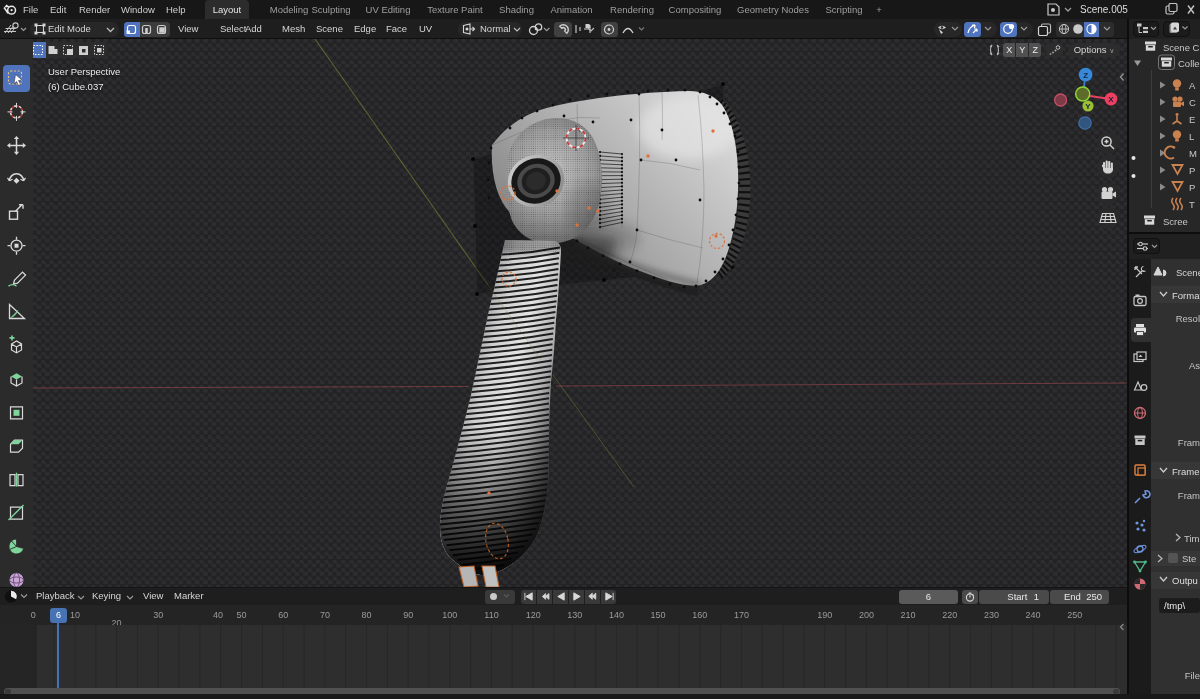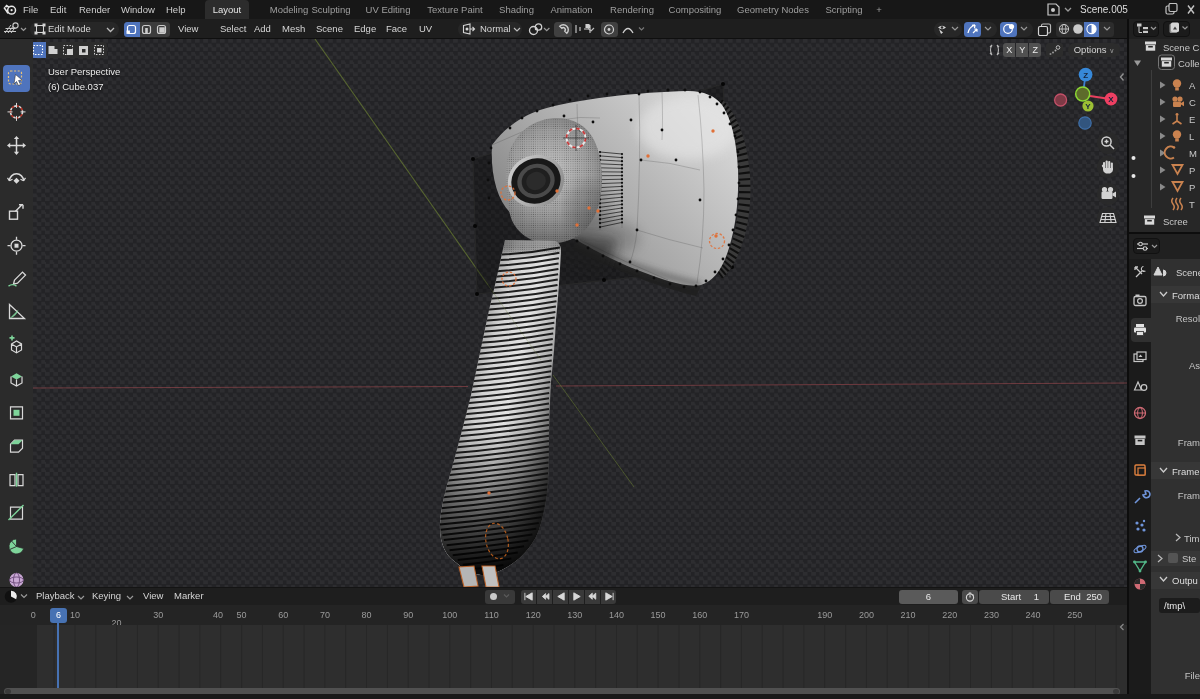--- a/index.html
+++ b/index.html
@@ -87,21 +87,21 @@
     <svg class="abs" style="left:126px;top:4.5px" width="43" height="11" viewBox="0 0 43 11">
 <rect x="1.5" y="1.5" width="8" height="8" rx="2" fill="none" stroke="#fff" stroke-width="1.2"></rect>
       <rect x="0.5" y="6.5" width="3.4" height="3.4" fill="#fff"></rect>
 <rect x="16.5" y="1.5" width="8" height="8" rx="2" fill="none" stroke="#ccc" stroke-width="1.2"></rect>
       <rect x="19.2" y="4" width="2.6" height="6" fill="#ccc"></rect>
 <rect x="31.5" y="1.5" width="8" height="8" rx="2" fill="none" stroke="#ccc" stroke-width="1.2"></rect>
       <rect x="33.3" y="3.3" width="5.5" height="5.5" fill="#ccc"></rect>
     </svg>
     <div class="menu2" style="left:178px">View</div>
     <div class="menu2" style="left:220px">Select</div>
-    <div class="menu2" style="left:254px">Add</div>
+    <div class="menu2" style="left:245px">Add</div>
     <div class="menu2" style="left:282px">Mesh</div>
     <div class="menu2" style="left:316px">Scene</div>
     <div class="menu2" style="left:354px">Edge</div>
     <div class="menu2" style="left:386px">Face</div>
     <div class="menu2" style="left:419px">UV</div>
     <div class="pill" style="left:458px;top:2.5px;width:64px;height:15px"></div>
     <svg class="abs" style="left:462px;top:4px" width="14" height="12" viewBox="0 0 14 12">
 <path d="M1.5,2.5 L8,1 L8,11 L1.5,9.5 Z" fill="none" stroke="#d5d5d5" stroke-width="1.1"></path>
 <circle cx="5" cy="6" r="1.5" fill="#d5d5d5"></circle>
       <path d="M8,6 h4 M10.5,4 l2,2 -2,2" stroke="#d5d5d5" stroke-width="1.1" fill="none"></path>
@@ -681,21 +681,21 @@
       <g fill="#d8d8d8" stroke="#d8d8d8" stroke-width="1">
         <path d="M11,2 v8 M3,2 l7,4 -7,4 Z"></path>
       </g>
     </svg>
     <div class="fld" style="left:899px;top:1.5px;width:59px;height:14px;line-height:14px;background:#5a5a5a">6</div>
     <div class="fld" style="left:962px;top:1.5px;width:16px;height:14px"></div>
     <svg class="abs" style="left:965px;top:3.5px" width="10" height="10" viewBox="0 0 10 10">
 <circle cx="5" cy="5.5" r="3.6" fill="none" stroke="#d8d8d8" stroke-width="1.1"></circle>
       <path d="M5,5.5 V3.2 M3.8,1 h2.4 M7.5,2.5 l1,1" stroke="#d8d8d8" stroke-width="1.1" fill="none"></path>
     </svg>
-    <div class="fld" style="left:979px;top:1.5px;width:70px;height:14px;line-height:14px;text-align:left"><span style="margin-left:22px">Start</span><span style="float:right;margin-right:10px">1</span></div>
+    <div class="fld" style="left:979px;top:1.5px;width:70px;height:14px;line-height:14px;text-align:center"><span style="margin-left:22px">Start</span><span style="float:right;margin-right:10px">1</span></div>
     <div class="fld" style="left:1050px;top:1.5px;width:59px;height:14px;line-height:14px;text-align:left"><span style="margin-left:14px">End</span><span style="float:right;margin-right:7px">250</span></div>
     <div class="abs" style="left:0;top:17px;width:1127px;height:20px;background:#242424"></div>
     <div class="num" style="left:33.3px;top:22px">0</div>
     <div class="num" style="left:75.0px;top:22px">10</div>
     <div class="num" style="left:116.6px;top:30px">20</div>
     <div class="num" style="left:158.3px;top:22px">30</div>
     <div class="num" style="left:218px;top:22px">40</div>
     <div class="num" style="left:241.6px;top:22px">50</div>
     <div class="num" style="left:283.2px;top:22px">60</div>
     <div class="num" style="left:324.9px;top:22px">70</div>

